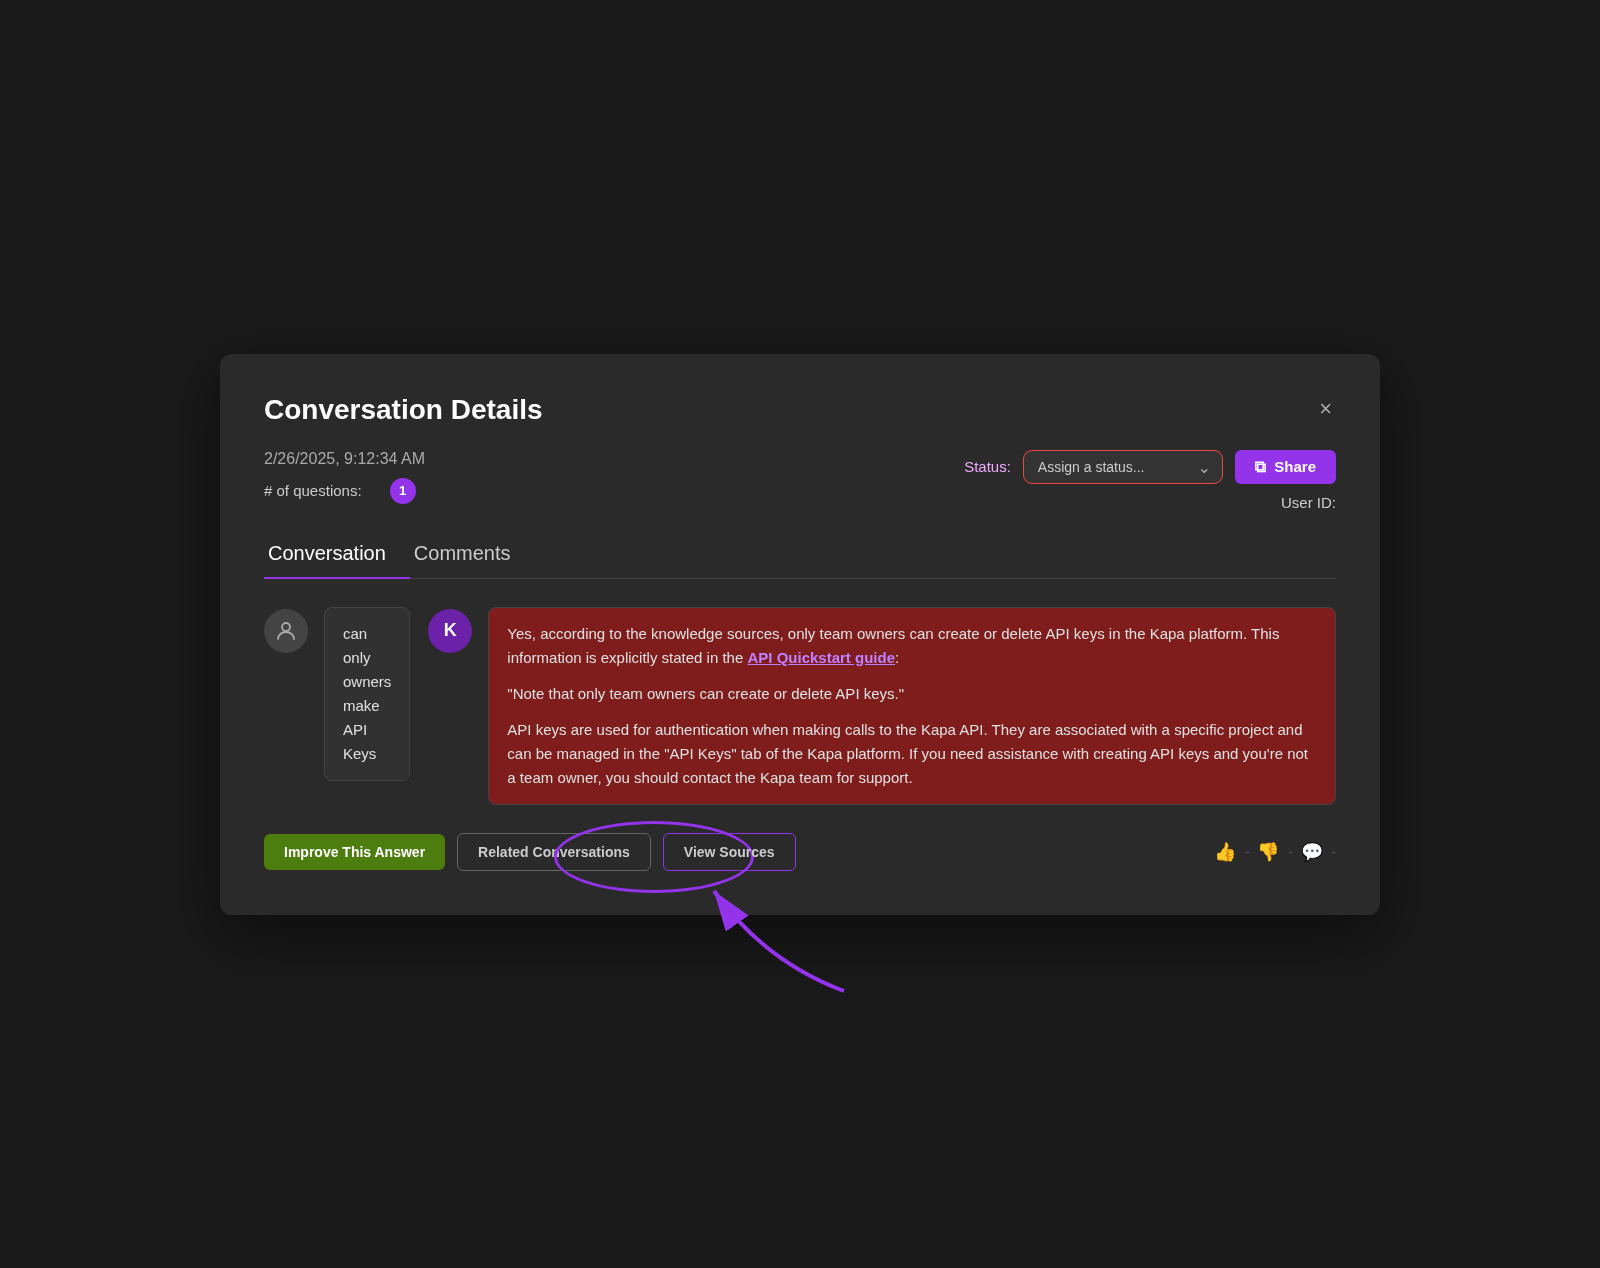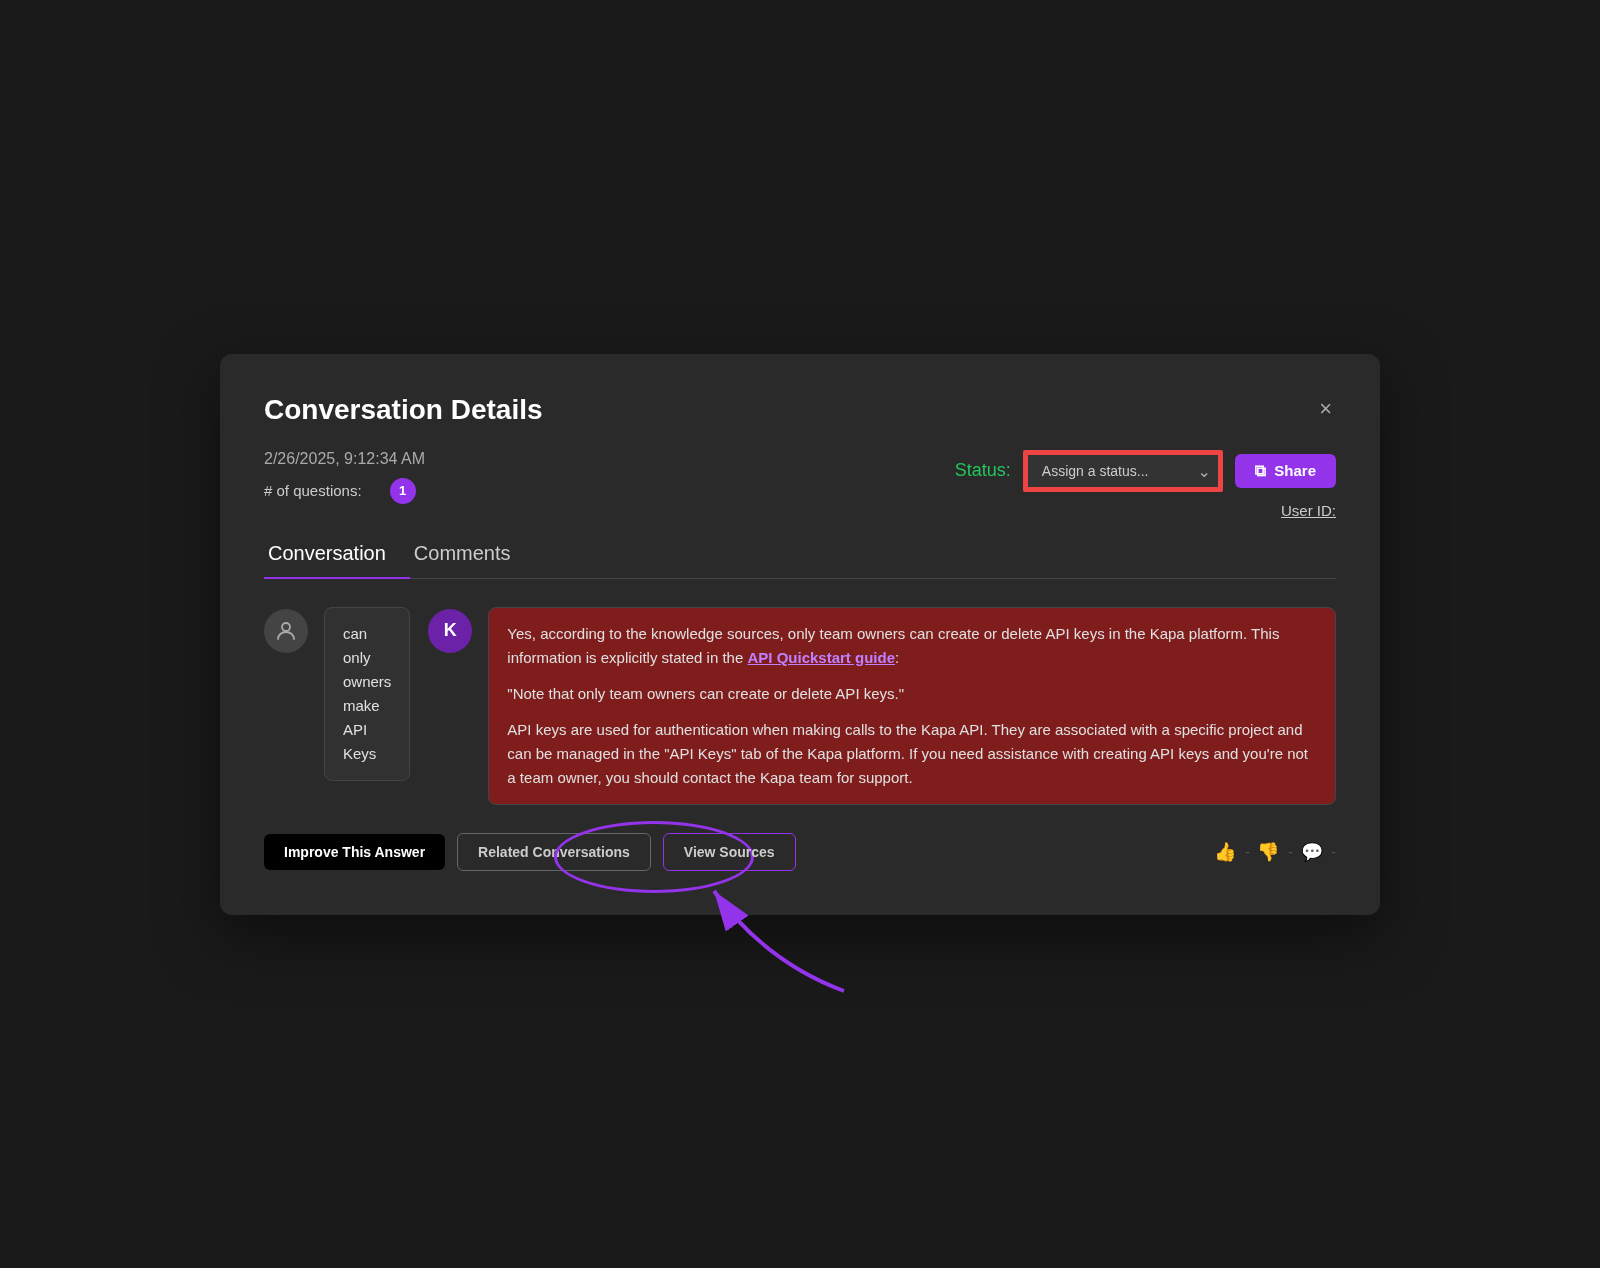--- a/index.html
+++ b/index.html
@@ -63,27 +63,27 @@
       flex-direction: column;
       align-items: flex-end;
       gap: 10px;
     }
     .status-row {
       display: flex;
       align-items: center;
       gap: 12px;
     }
     .status-label {
-      color: #22c55e;
-      font-size: 18px;
+      color: #f0abfc;
+      font-size: 15px;
     }
     .status-select {
       background: #333333;
-      border: 5px solid #ef4444;
-      border-radius: 2px;
+      border: 1px solid #ef4444;
+      border-radius: 9px;
       color: #cccccc;
       font-size: 14px;
       padding: 8px 36px 8px 14px;
       appearance: none;
       cursor: pointer;
       position: relative;
       min-width: 200px;
     }
     .status-select-wrapper {
       position: relative;
@@ -113,21 +113,20 @@
       gap: 8px;
     }
     .user-id-row {
       display: flex;
       align-items: center;
       gap: 12px;
     }
     .user-id-label {
       color: #cccccc;
       font-size: 15px;
-      text-decoration: underline;
     }
     .user-id-value {
       border: 1.5px solid #9333ea;
       border-radius: 6px;
       color: #bf80ff;
       font-size: 15px;
       font-weight: 600;
       padding: 8px 16px;
       background: transparent;
       min-width: 300px;
@@ -240,21 +239,21 @@
       position: relative;
     }
     .action-btn {
       border-radius: 6px;
       font-size: 14px;
       font-weight: 600;
       padding: 10px 20px;
       cursor: pointer;
     }
     .action-btn-purple {
-      background: #000000;
+      background: #4d7c0f;
       border: none;
       color: #fff;
     }
     .action-btn-outline {
       background: transparent;
       border: 1px solid #666;
       color: #cccccc;
     }
     .feedback-icons {
       display: flex;

